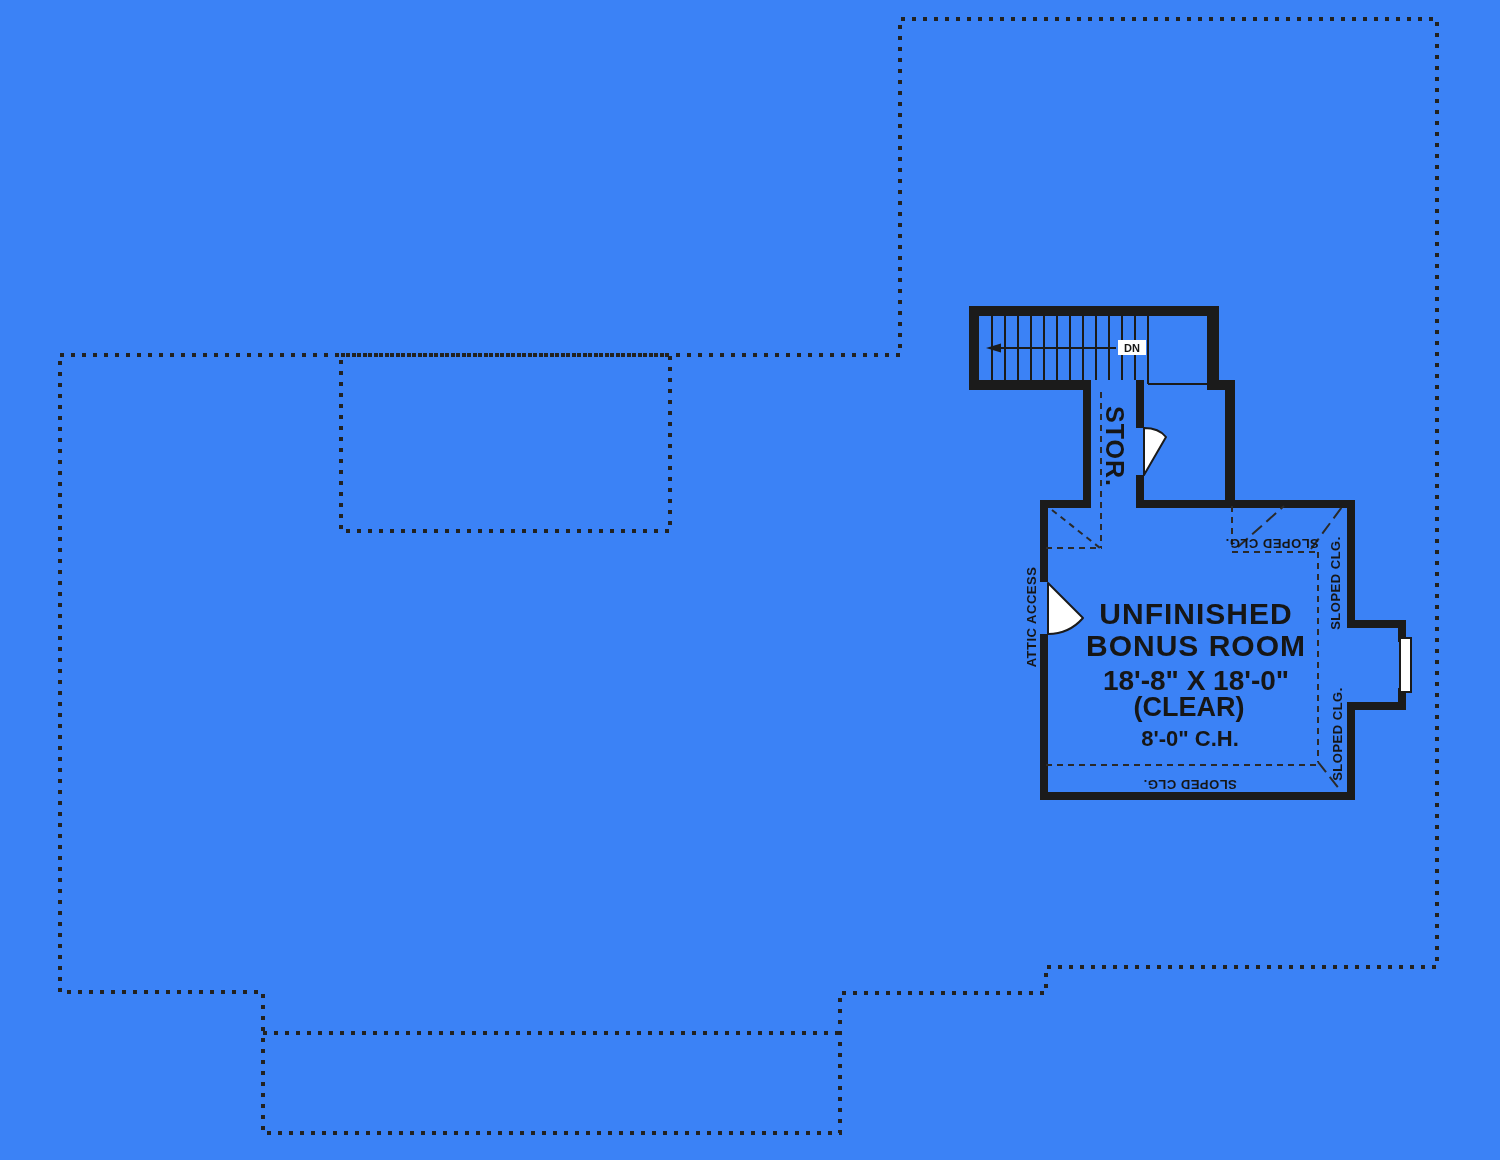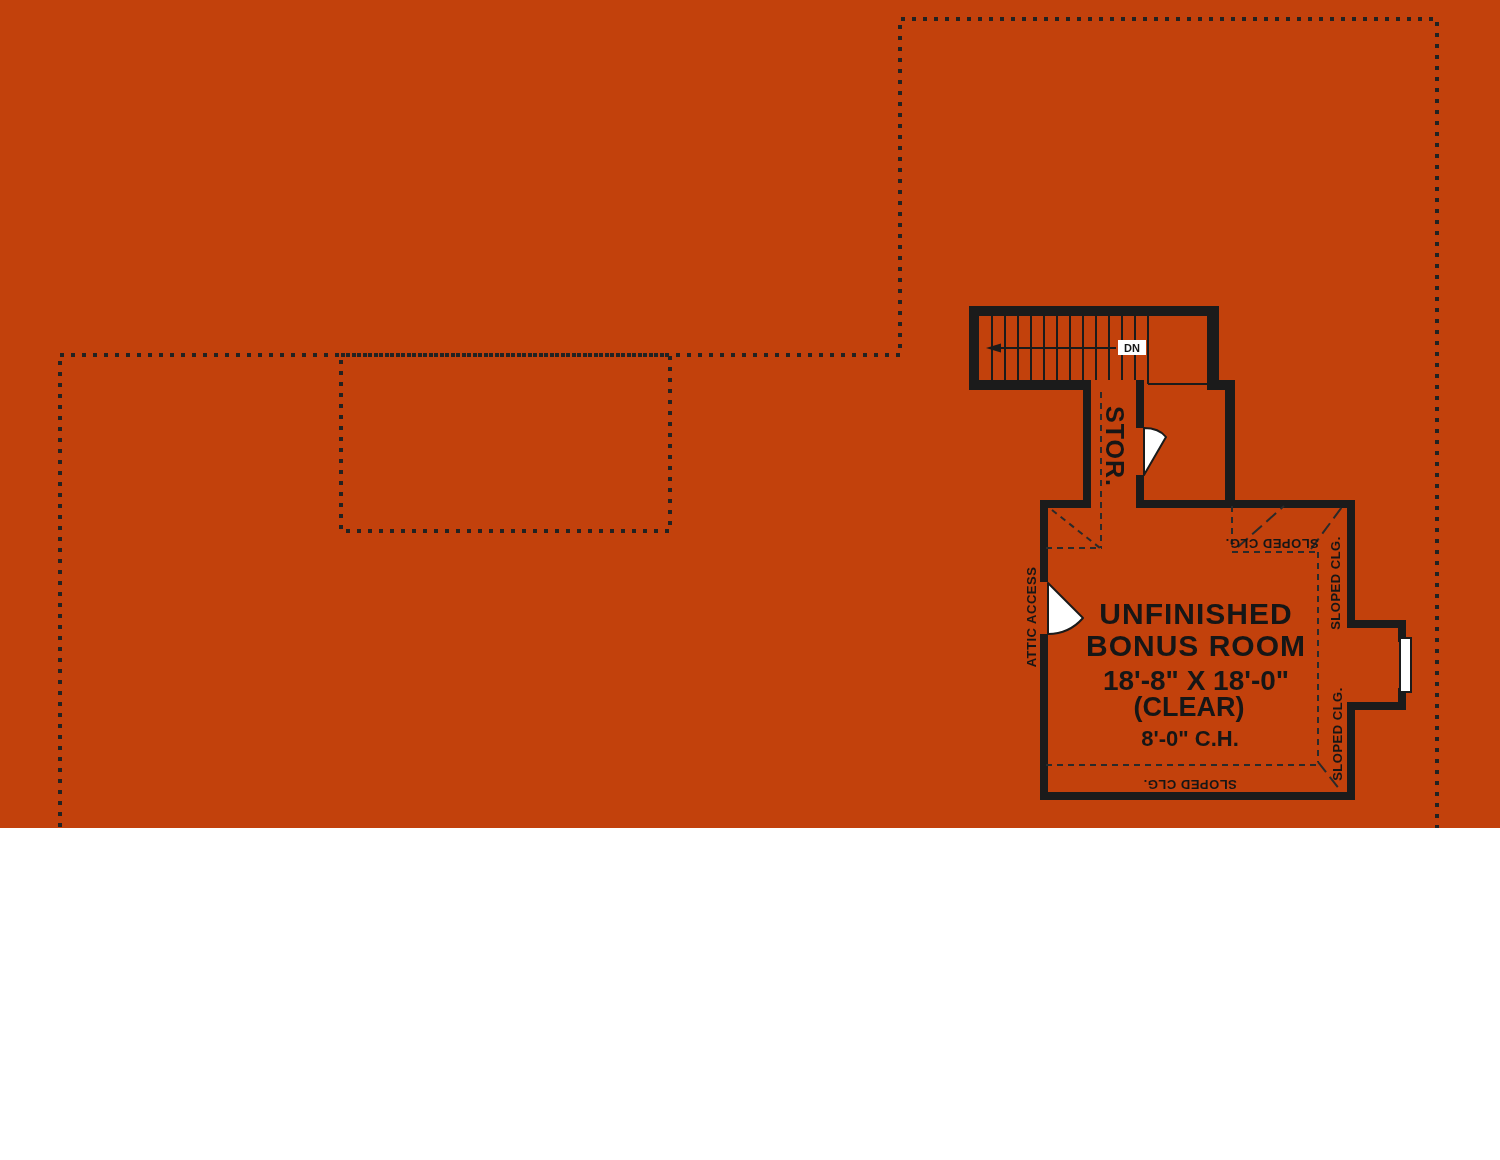--- a/index.html
+++ b/index.html
@@ -1,16 +1,16 @@
 <!DOCTYPE html>
 <html><head>
 <meta charset="utf-8">
 <style>
   html,body{margin:0;padding:0;background:#ffffff;}
-  .canvas{position:relative;width:1500px;height:828px;background:#c2410c;overflow:hidden;text-align:center;}
+  .canvas{position:relative;width:1500px;height:1160px;background:#3b82f6;overflow:hidden;text-align:center;}
   svg{display:block;}
   .wall{fill:#1b1b1b;stroke:none;}
   .thin{stroke:#1b1b1b;stroke-width:2;fill:none;}
   .doorleaf{fill:#ffffff;stroke:#1b1b1b;stroke-width:2;stroke-linejoin:round;}
   .dash{stroke:#2a2a2a;stroke-width:2;fill:none;stroke-dasharray:6 5;}
   .dashlong{stroke:#2a2a2a;stroke-width:2;fill:none;stroke-dasharray:13 6;}
   .roofline{stroke:#222222;stroke-width:4;fill:none;stroke-dasharray:4 7;}
   text{font-family:"Liberation Sans","DejaVu Sans",sans-serif;font-weight:bold;fill:#161616;}
   .t-title{font-size:30px;letter-spacing:1px;}
   .t-dims{font-size:28px;}

